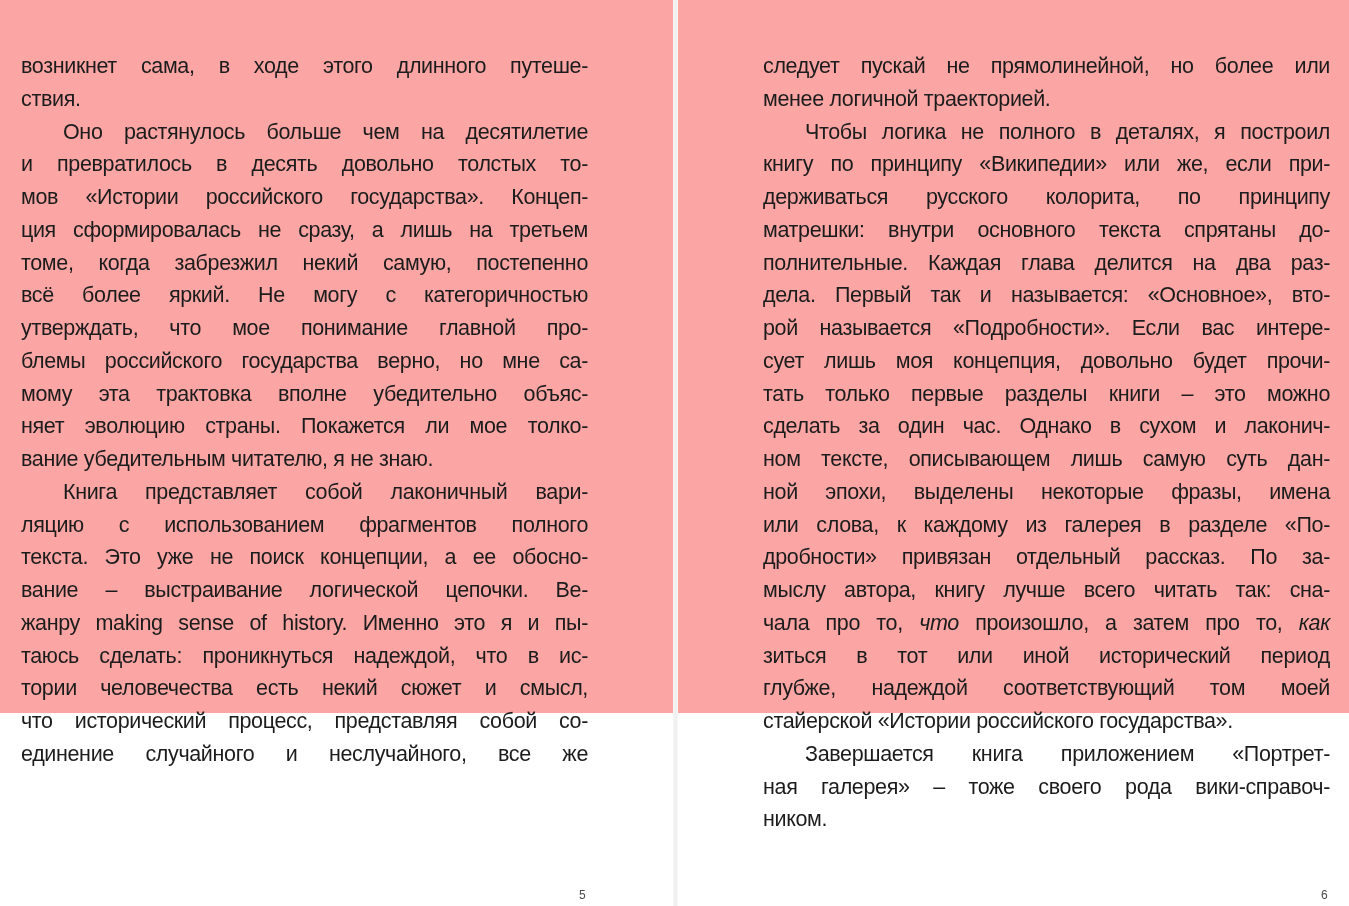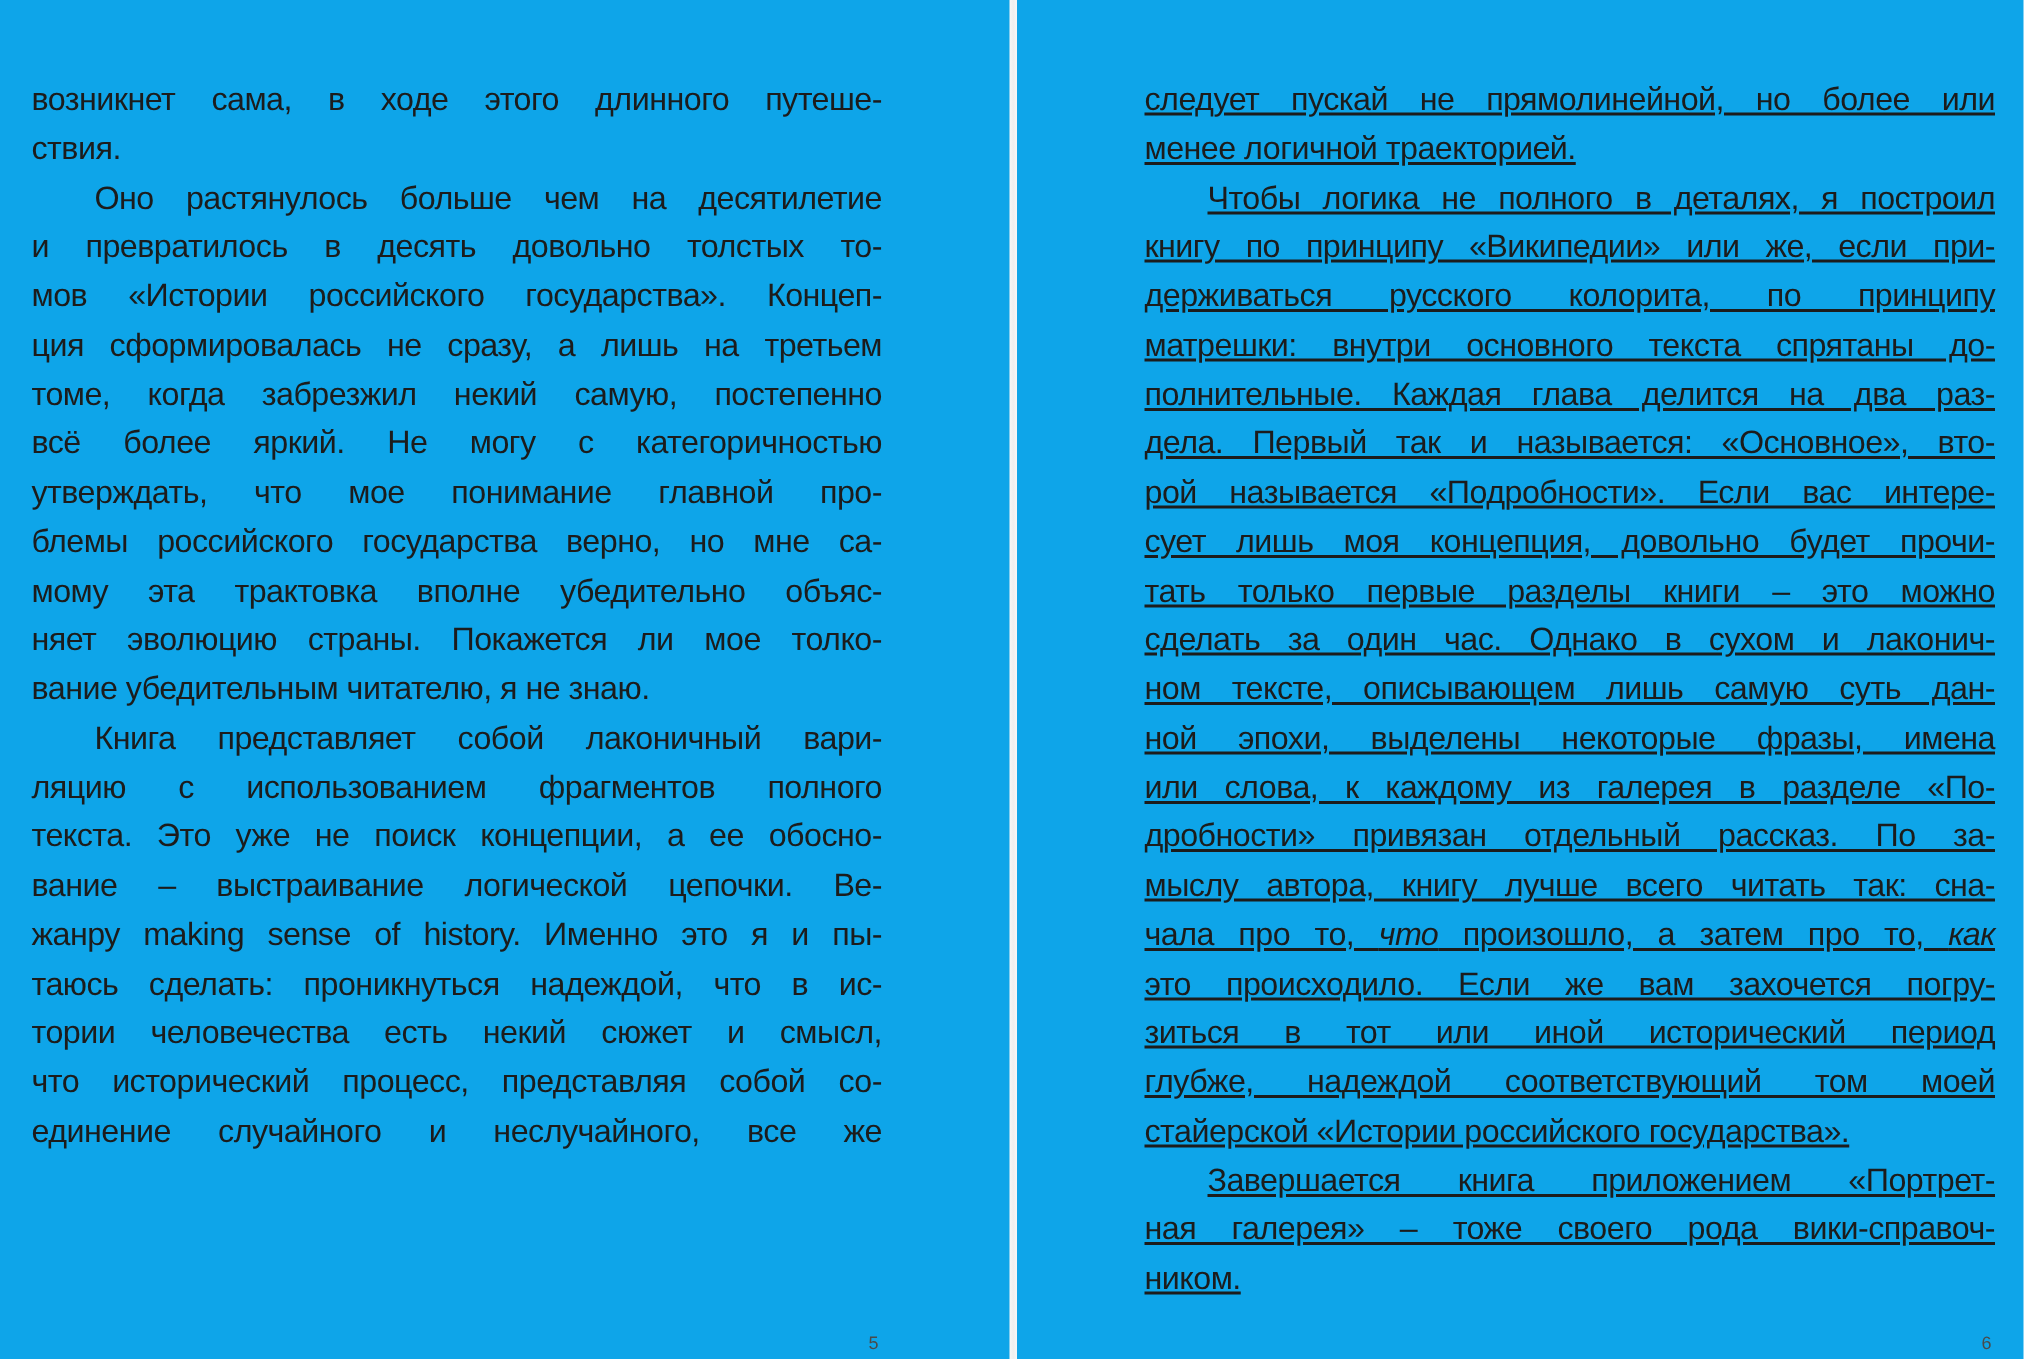--- a/index.html
+++ b/index.html
@@ -15,22 +15,22 @@
       font-family: "Liberation Sans", "DejaVu Sans", sans-serif;
       color: #1c1c1c;
     }
     .spread {
       position: absolute;
       inset: 0;
     }
     .page {
       position: absolute;
       top: 0;
-      height: 906px;
-      background: #0ea5e9;
+      height: 713px;
+      background: #fca5a5;
     }
     .page.left { left: 0; width: 674px; }
     .page.right { left: 678px; width: 671px; }
     .gutter {
       position: absolute;
       left: 673px;
       top: 0;
       width: 5px;
       height: 906px;
       background: linear-gradient(to right, #f7f7f7, #efefef, #f7f7f7);
@@ -39,21 +39,21 @@
       position: absolute;
       top: 50px;
       width: 567px;
       font-size: 21.5px;
       line-height: 32.75px;
       letter-spacing: -0.35px;
       text-align: justify;
       hyphens: manual;
     }
     .page.left .text-column { left: 21px; }
-    .page.right .text-column { left: 85px; text-decoration: underline; }
+    .page.right .text-column { left: 85px; }
     .line {
       display: block;
       text-align: justify;
       text-align-last: justify;
       white-space: nowrap;
     }
     .line.last {
       text-align-last: left;
     }
     .line.indent { padding-left: 42px; }
@@ -114,21 +114,20 @@
         <span class="line"><span>рой называется «Подробности». Если вас интере-</span></span>
         <span class="line"><span>сует лишь моя концепция, довольно будет прочи-</span></span>
         <span class="line"><span>тать только первые разделы книги – это можно</span></span>
         <span class="line"><span>сделать за один час. Однако в сухом и лаконич-</span></span>
         <span class="line"><span>ном тексте, описывающем лишь самую суть дан-</span></span>
         <span class="line"><span>ной эпохи, выделены некоторые фразы, имена</span></span>
         <span class="line"><span>или слова, к каждому из галерея в разделе «По-</span></span>
         <span class="line"><span>дробности» привязан отдельный рассказ. По за-</span></span>
         <span class="line"><span>мыслу автора, книгу лучше всего читать так: сна-</span></span>
         <span class="line"><span>чала про то, </span><span class="it">что</span><span> произошло, а затем про то, </span><span class="it">как</span></span>
-        <span class="line"><span>это происходило. Если же вам захочется погру-</span></span>
         <span class="line"><span>зиться в тот или иной исторический период</span></span>
         <span class="line"><span>глубже, надеждой соответствующий том моей</span></span>
         <span class="line last"><span>стайерской «Истории российского государства».</span></span>
         <span class="line indent"><span>Завершается книга приложением «Портрет-</span></span>
         <span class="line"><span>ная галерея» – тоже своего рода вики-справоч-</span></span>
         <span class="line last"><span>ником.</span></span>
       </div>
     <div class="page-number">6</div>
   </div>
 </div>

